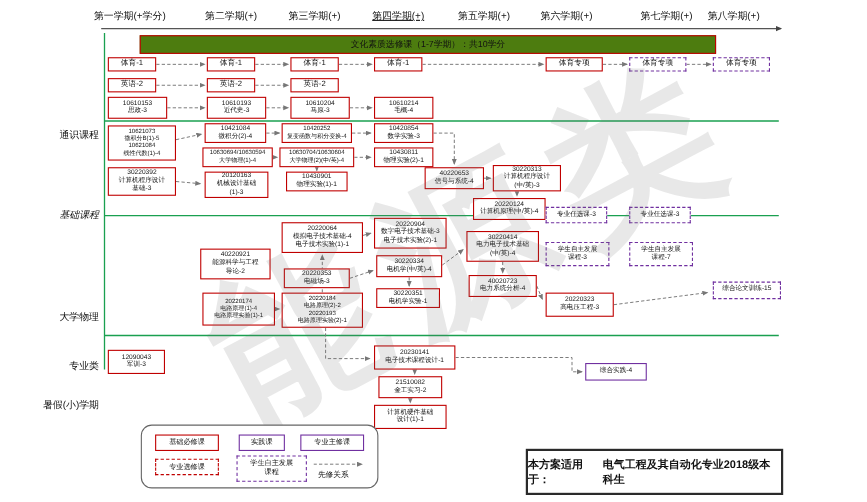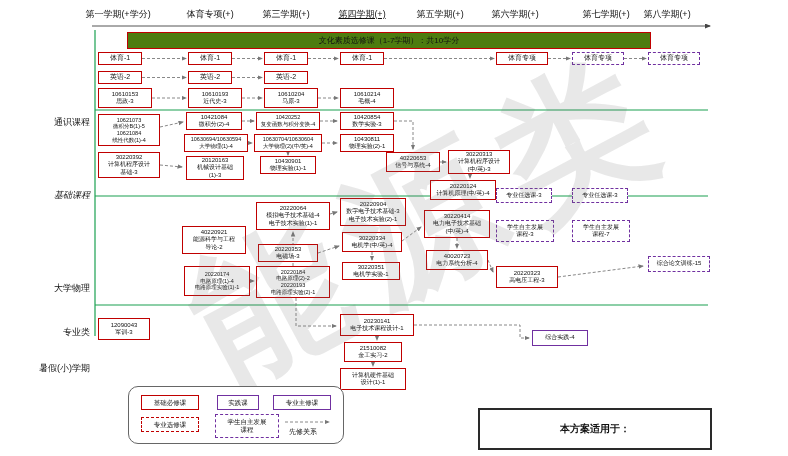--- a/index.html
+++ b/index.html
@@ -85,21 +85,21 @@
       <polyline points="296,298 296,326 336,326" marker-end="url(#ah)"></polyline>
       <line x1="377" y1="336" x2="377" y2="340" marker-end="url(#ah)"></line>
       <line x1="373" y1="362" x2="373" y2="366" marker-end="url(#ah)"></line>
       <polyline points="414,325 520,325 520,338 529,338" marker-end="url(#ah)"></polyline>
       <line x1="558" y1="277" x2="643" y2="266" marker-end="url(#ah)"></line>
     </g>
   </svg>
 
   <div id="headers">
       <div class="sem" style="left: 118px;">第一学期(+学分)</div>
-      <div class="sem" style="left: 210px;">体育专项(+)</div>
+      <div class="sem" style="left: 210px;">第二学期(+)</div>
       <div class="sem" style="left: 286px;">第三学期(+)</div>
       <div class="sem" style="left: 362px; text-decoration: underline;">第四学期(+)</div>
       <div class="sem" style="left: 440px;">第五学期(+)</div>
       <div class="sem" style="left: 515px;">第六学期(+)</div>
       <div class="sem" style="left: 590px; margin-left: 16px;">第七学期(+)</div>
       <div class="sem" style="left: 667px;">第八学期(+)</div>
     </div>
 
   <div class="banner">文化素质选修课（1-7学期）：共10学分</div>
 
@@ -326,15 +326,16 @@
         </div>
       </div>
     <svg class="legarrow" width="52" height="10">
       <line x1="0" y1="5" x2="44" y2="5" stroke="#7a7a7a" stroke-width="0.9" stroke-dasharray="3 2" marker-end="url(#ah)"></line>
     </svg>
     <div class="legarrowlabel">先修关系</div>
   </div>
 
   <div class="footerbox">
     <div>本方案适用于：</div>
+    <div>电气工程及其自动化专业2018级本科生</div>
   </div>
 
 </div>
 
 </body></html>

